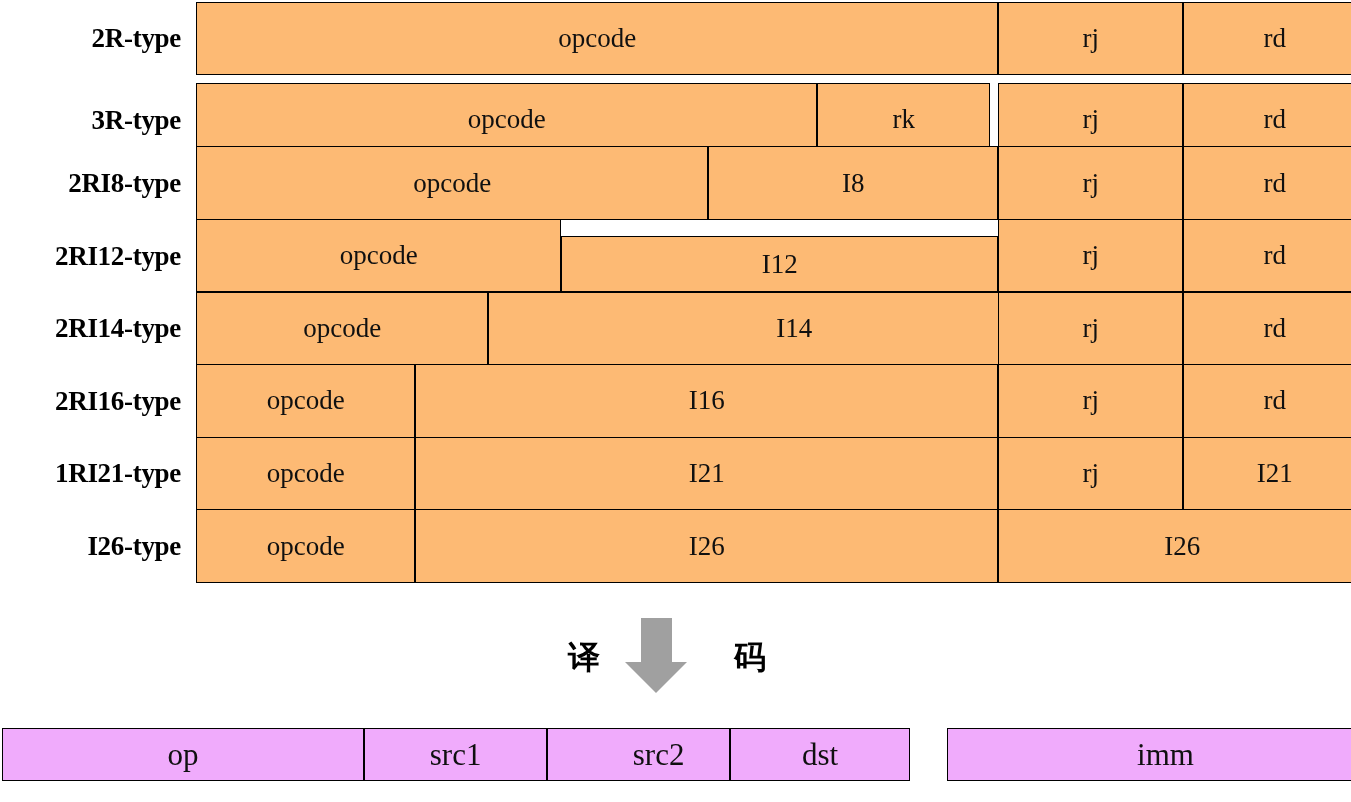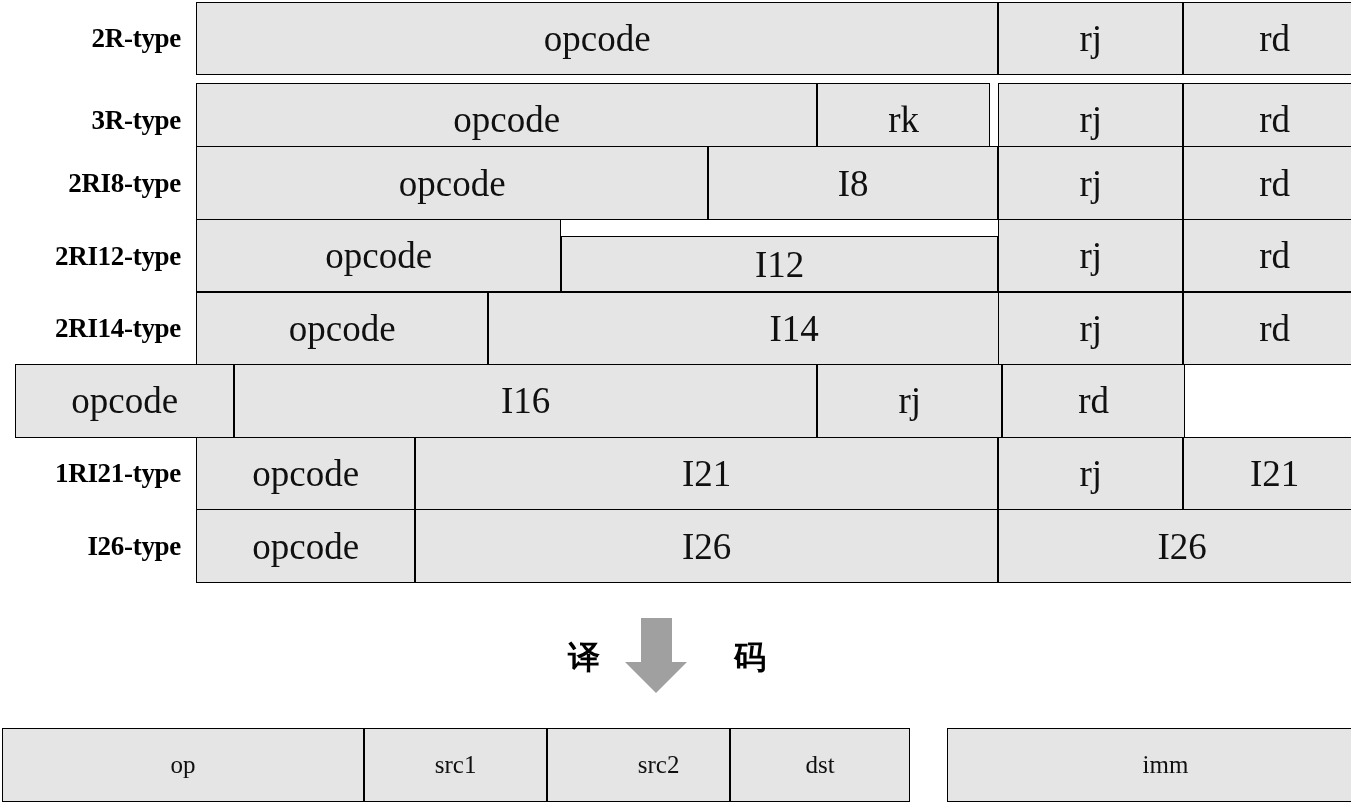--- a/index.html
+++ b/index.html
@@ -47,27 +47,27 @@
   }
   .row-fields {
     position: relative;
     flex: 1 1 auto;
     height: 100%;
   }
   .cell {
     position: absolute;
     top: 0;
     bottom: 0;
-    background: #e5e5e5;
+    background: #fdba74;
     border: 1.6px solid #000000;
     box-sizing: border-box;
     display: flex;
     align-items: center;
     justify-content: center;
-    font-size: 37px;
+    font-size: 27px;
     color: #101010;
     margin-left: -0.8px;
   }
   .fmt-row + .fmt-row .cell { margin-top: -0.8px; }
 
   
   #decode {
     position: absolute;
     left: 0;
     top: 600px;
@@ -121,28 +121,28 @@
   #decoded {
     position: absolute;
     left: 3px;
     top: 728px;
     width: 1345px;
     height: 74px;
   }
   .dcell {
     position: absolute;
     top: 0;
-    height: 74px;
-    background: #e5e5e5;
+    height: 53px;
+    background: #f0abfc;
     border: 1.8px solid #000000;
     box-sizing: border-box;
     display: flex;
     align-items: center;
     justify-content: center;
-    font-size: 25px;
+    font-size: 31px;
     color: #101010;
     margin-left: -0.9px;
   }
 </style>
 </head>
 <body>
 
 <div id="formats">
     <div class="fmt-row" style="top: 2px;">
       <div class="row-label">2R-type</div>
@@ -182,20 +182,21 @@
     <div class="fmt-row" style="top: 292.4px;">
       <div class="row-label">2RI14-type</div>
       <div class="row-fields">
         <div class="cell" style="left: 0px; width: 292px;">opcode</div>
         <div class="cell" style="left: 292px; width: 612px;">I14</div>
         <div class="cell" style="left: 802px; width: 185px;">rj</div>
         <div class="cell" style="left: 987px; width: 183px;">rd</div>
       </div>
     </div>
     <div class="fmt-row" style="top: 365px;">
+      <div class="row-label">2RI16-type</div>
       <div class="row-fields">
         <div class="cell" style="left: 0px; width: 219px;">opcode</div>
         <div class="cell" style="left: 219px; width: 583px;">I16</div>
         <div class="cell" style="left: 802px; width: 185px;">rj</div>
         <div class="cell" style="left: 987px; width: 183px;">rd</div>
       </div>
     </div>
     <div class="fmt-row" style="top: 437.6px;">
       <div class="row-label">1RI21-type</div>
       <div class="row-fields">

